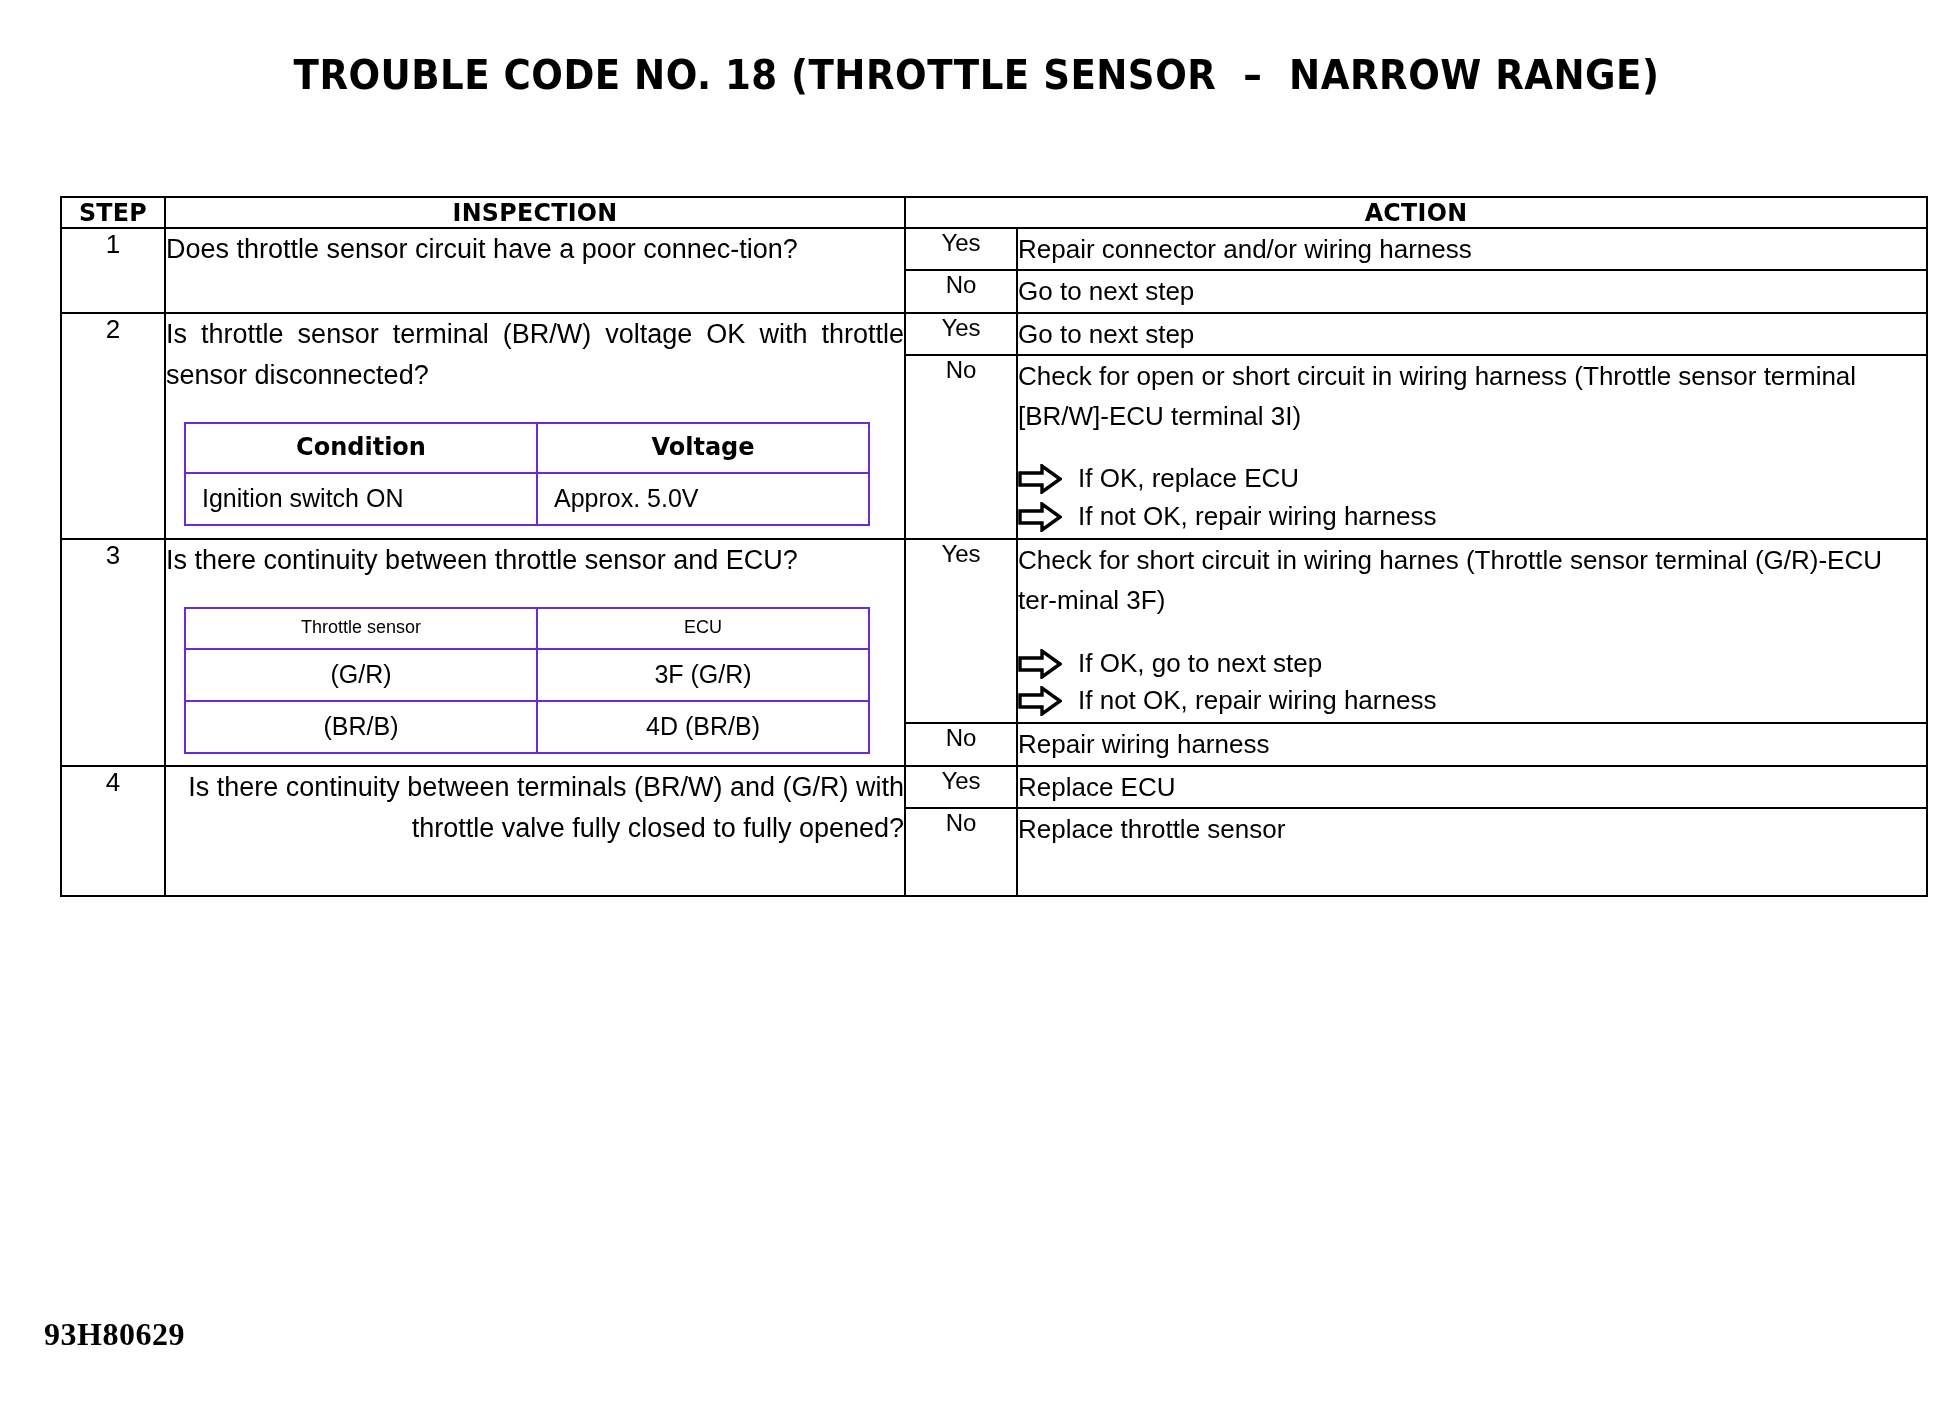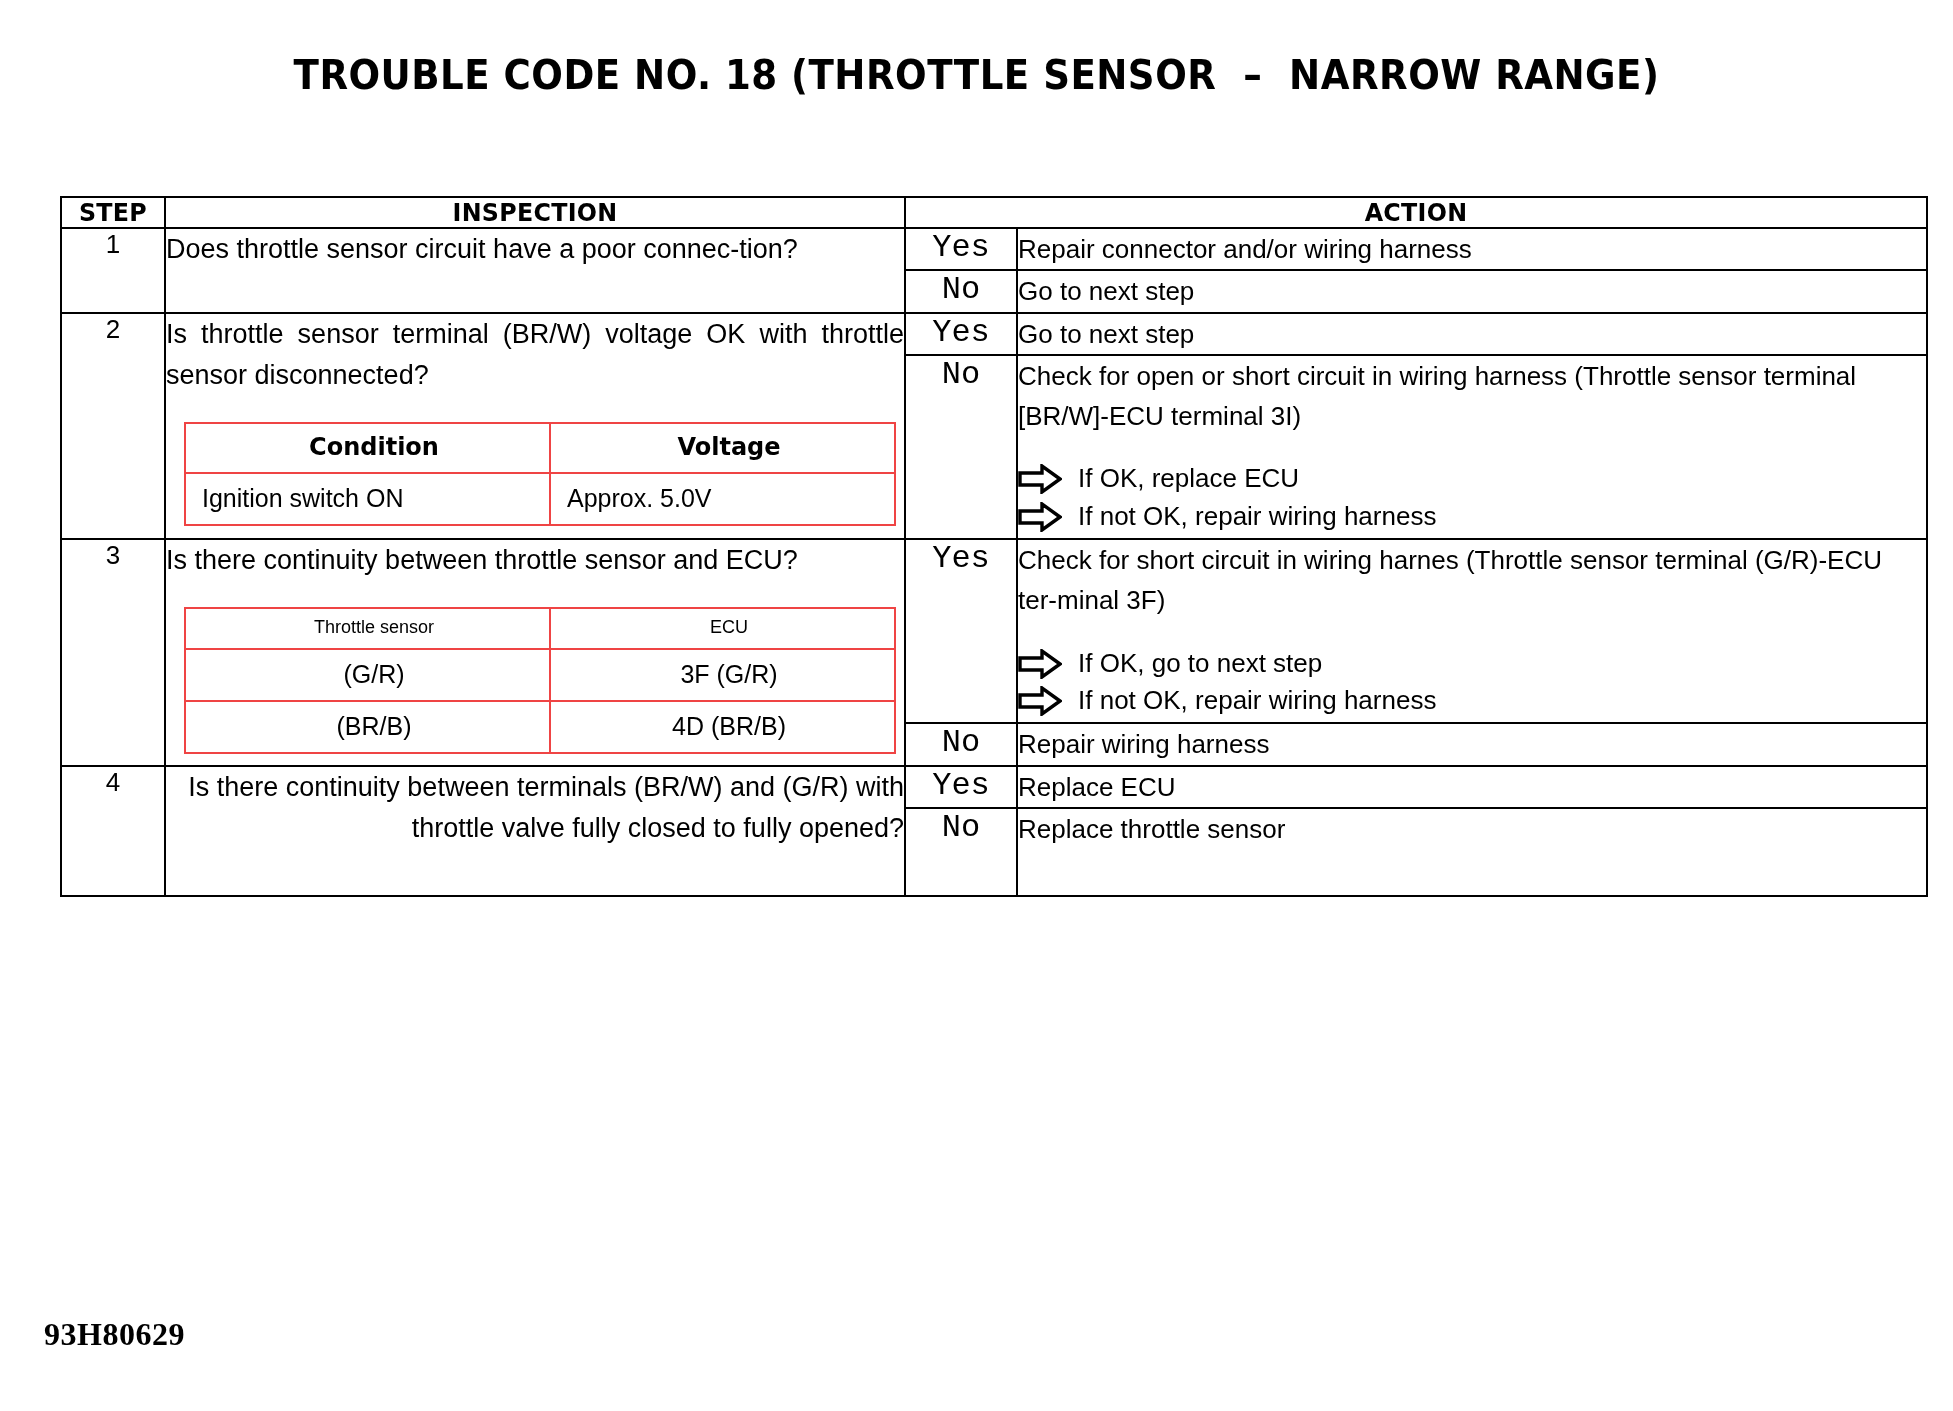--- a/index.html
+++ b/index.html
@@ -85,42 +85,41 @@
     line-height: 1.52;
   }
   .insp-cell .q {
     text-align: justify;
     text-justify: inter-word;
   }
   .insp-cell .q.nojust { text-align: right; }
 
   .yn-cell {
     text-align: center;
-    font-size: 32px;
+    font-size: 24px;
     padding-top: 14px;
-    font-family: Liberation Mono, monospace;
   }
 
   .action-cell {
     padding: 14px 14px 16px 18px;
     font-size: 26px;
     line-height: 1.55;
     margin-top: 17px;
   }
 
   
   table.sub {
     border-collapse: collapse;
     margin: 26px 0 10px 18px;
     table-layout: fixed;
   }
   table.sub td, table.sub th {
-    border: 2px solid #ef4444;
+    border: 2px solid #6d28d9;
     font-size: 25px;
-    padding: 5px 10px 7px 23px;
+    padding: 5px 10px 7px 10px;
     text-align: center;
   }
   table.sub th {
     font-family: "DejaVu Sans", sans-serif;
     font-weight: 700;
     font-size: 24px;
   }
   table.sub.plainhdr th {
     font-family: "Liberation Sans", sans-serif;
     font-weight: 400;

